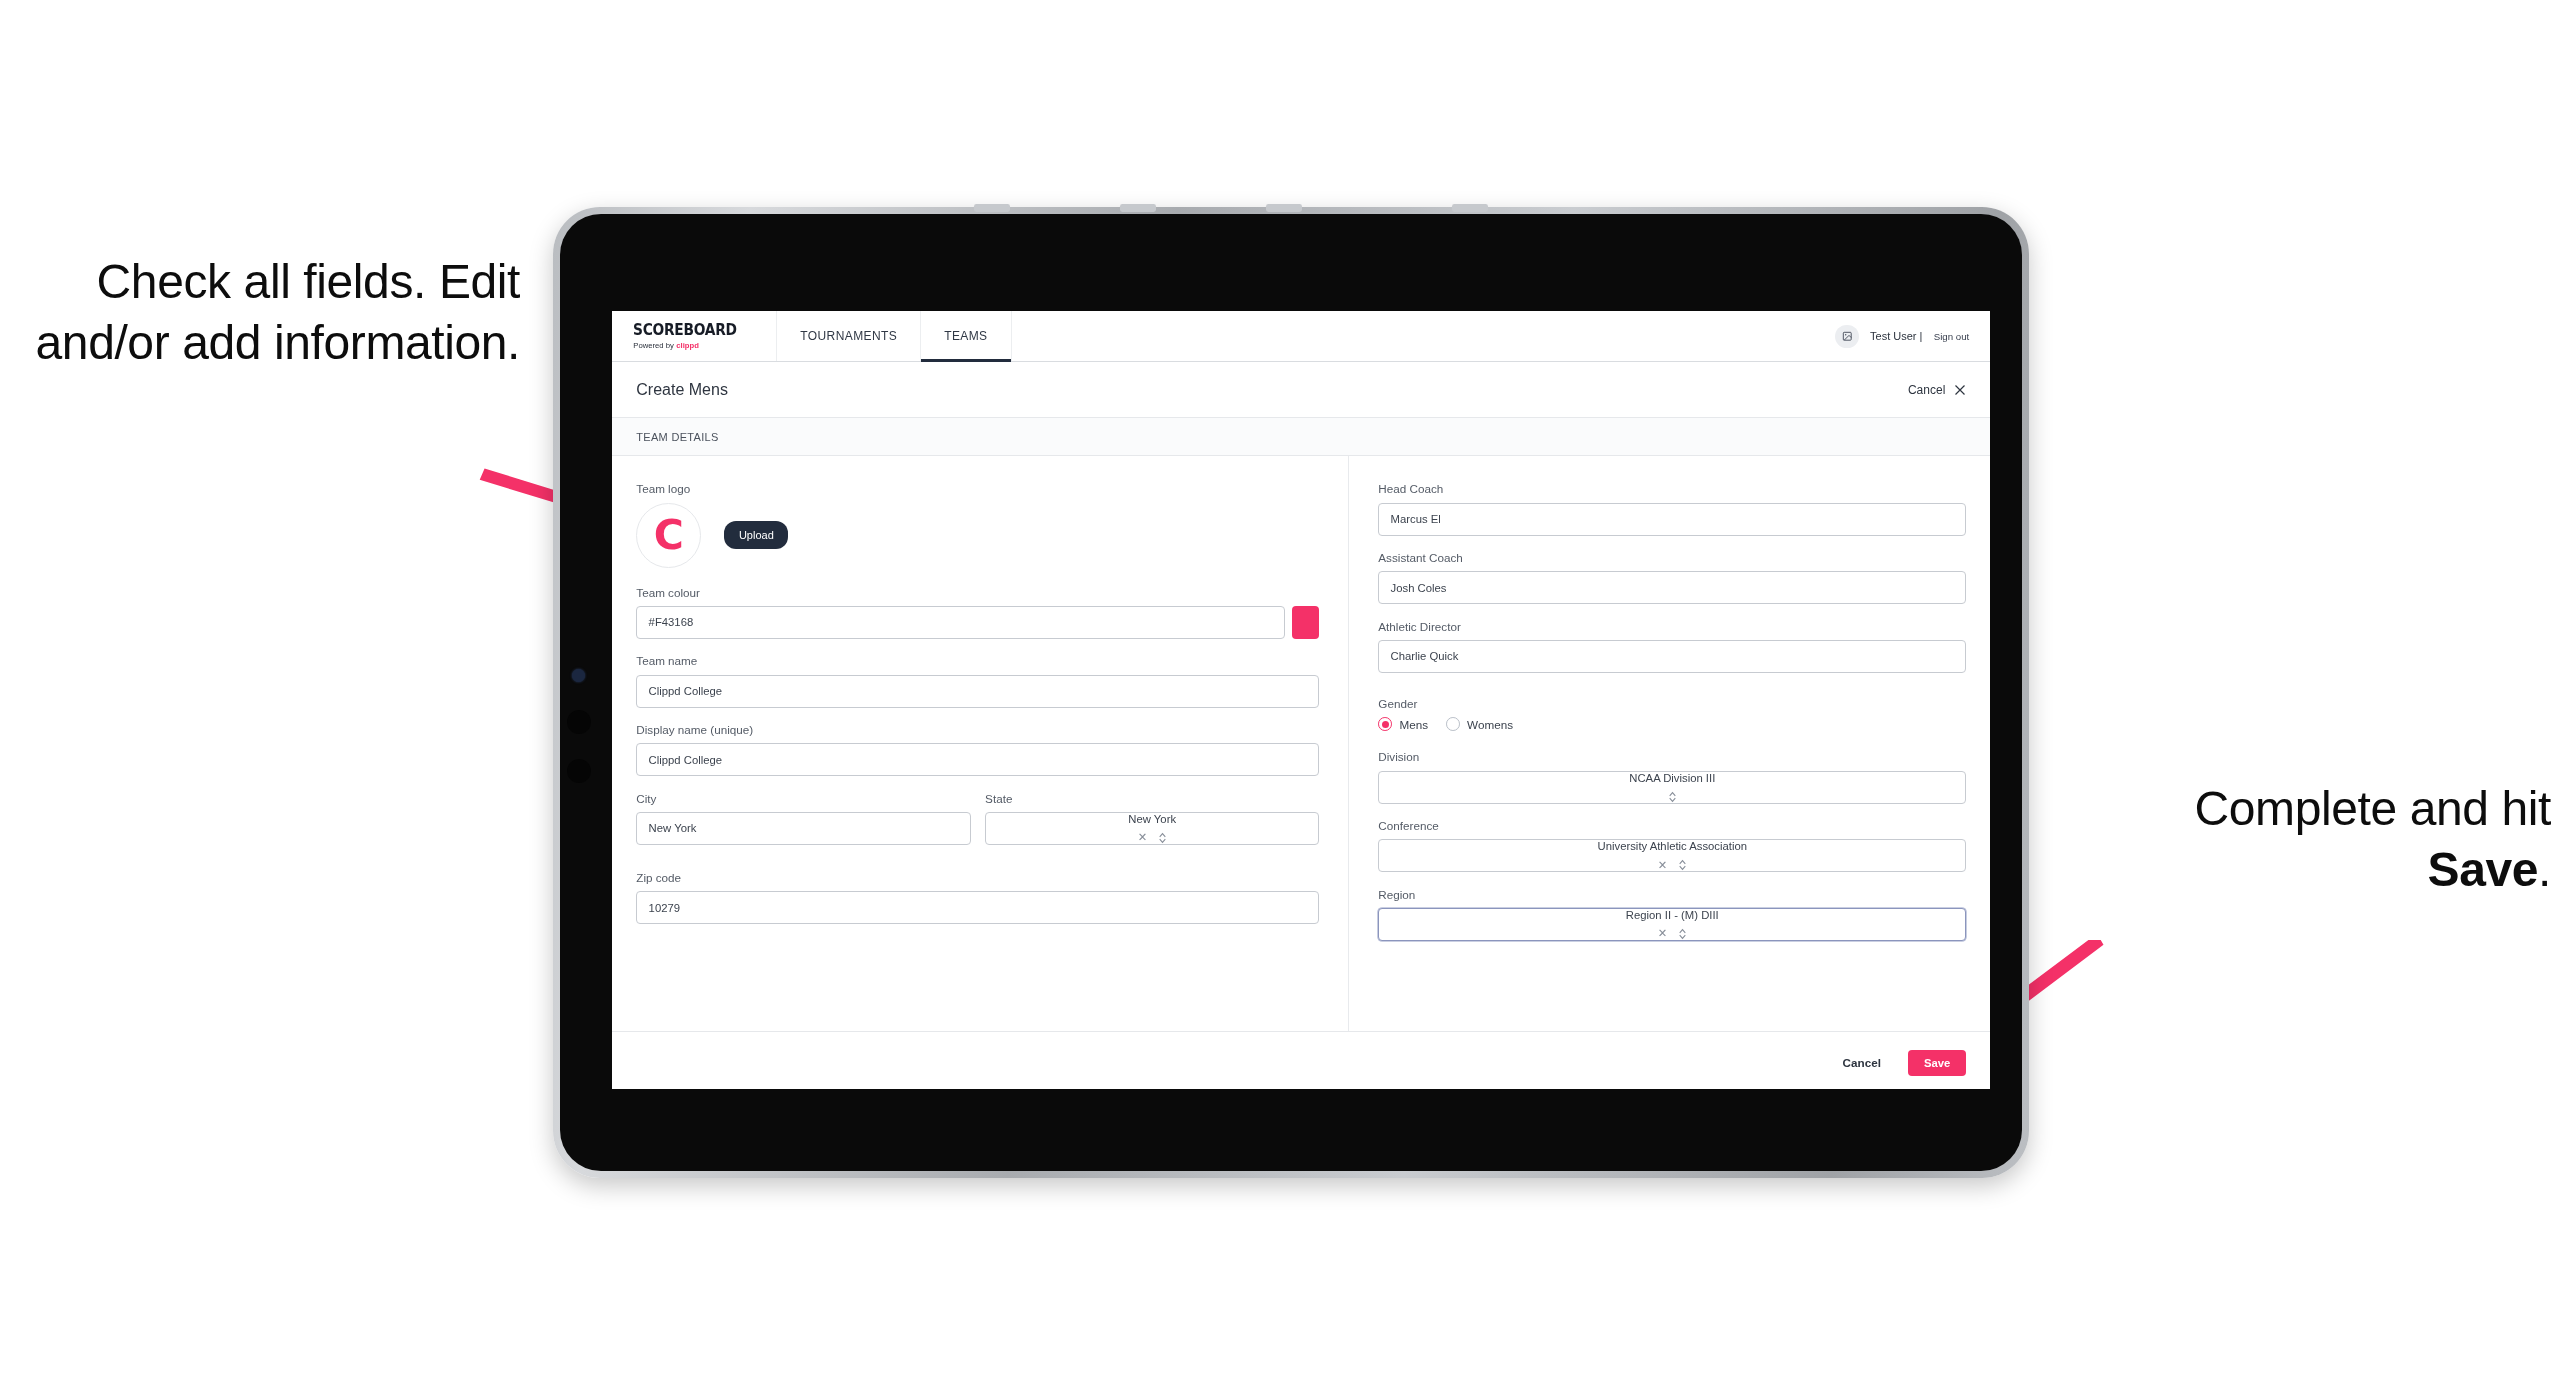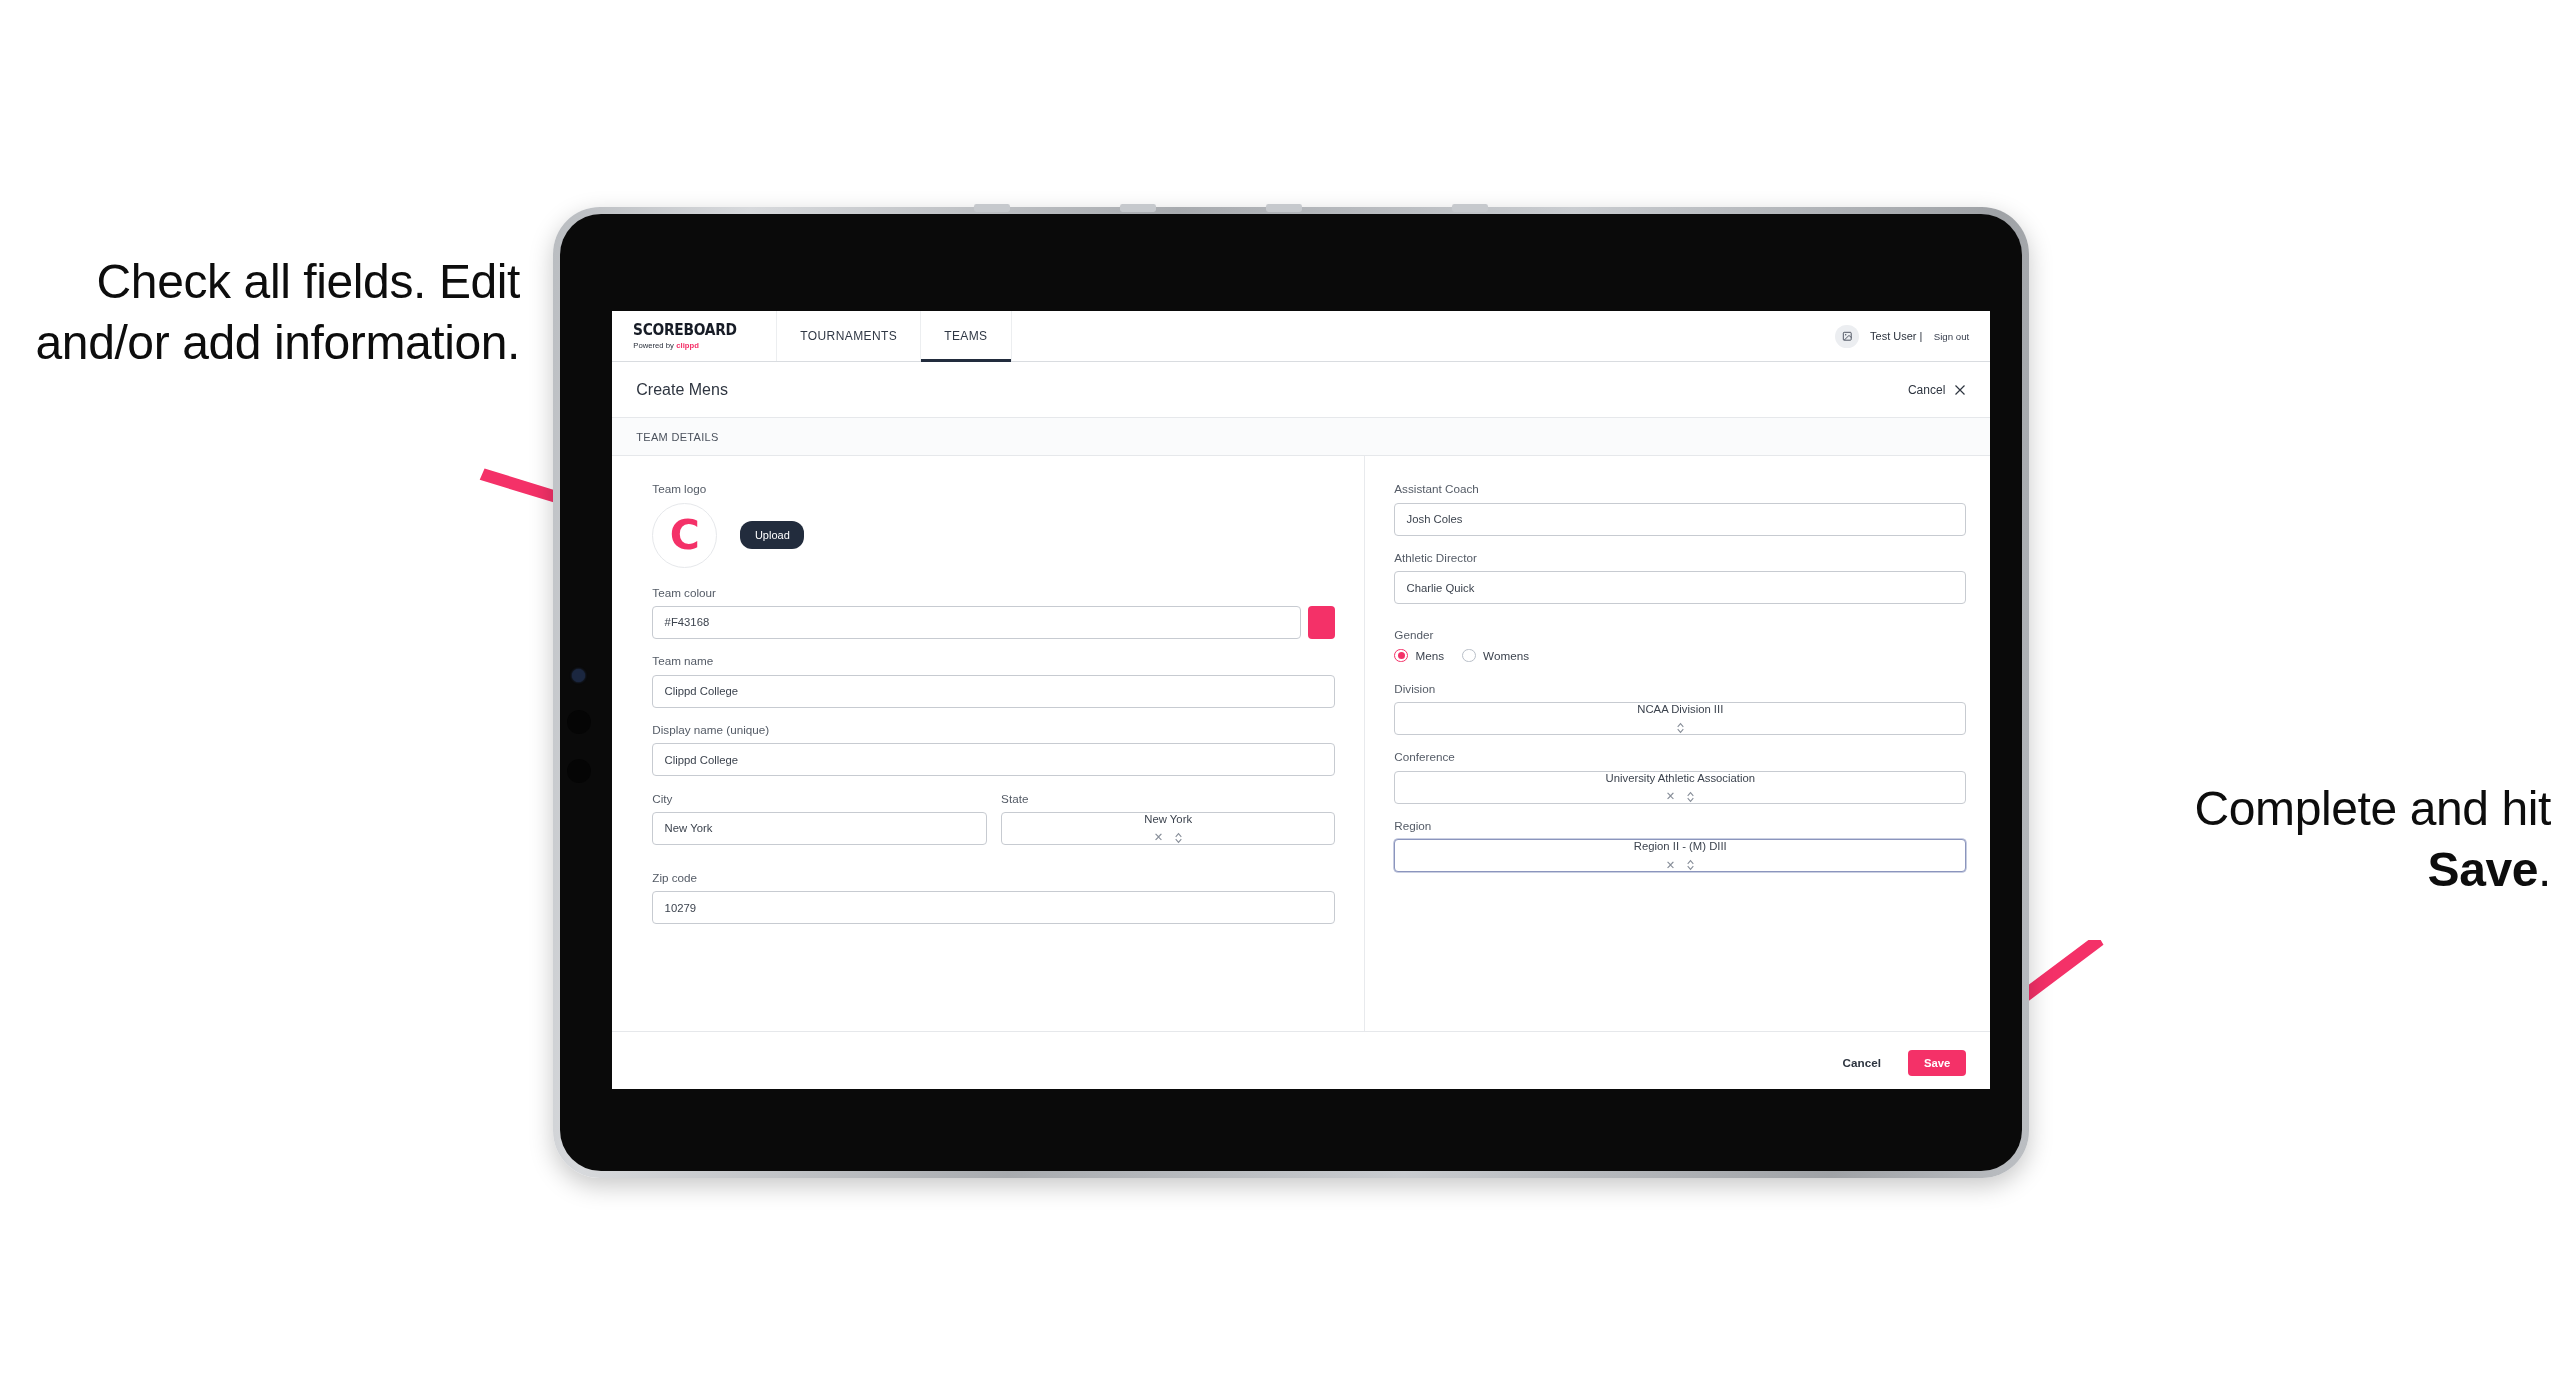--- a/index.html
+++ b/index.html
@@ -119,21 +119,21 @@
 
   
   #section-bar{
     height:37px;display:flex;align-items:center;
     padding:0 24px;background:#fafbfc;
     border-bottom:0.8px solid #e6e8eb;
     font-size:11px;letter-spacing:0.3px;color:#4b525d;
   }
 
   
-  #form-body{display:flex;height:575px;padding-left:16px;}
+  #form-body{display:flex;height:575px;}
   #col-left{width:737px;box-sizing:border-box;padding:26px 29px 0 24px;border-right:0.8px solid #e8eaed;}
   #col-right{flex:1;box-sizing:border-box;padding:26px 24px 0 29px;}
 
   .fld{margin-bottom:15.4px;}
   .lbl{font-size:11.7px;color:#545b66;margin-bottom:7.3px;display:block;}
   .inp{
     box-sizing:border-box;
     width:100%;height:33px;
     border:0.8px solid #c7cbd1;border-radius:4px;
     background:#fff;
@@ -333,20 +333,24 @@
 
           <div class="fld">
             <span class="lbl">Zip code</span>
             <div class="inp">10279</div>
           </div>
 
         </div>
 
         <div id="col-right">
 
+          <div class="fld">
+            <span class="lbl">Head Coach</span>
+            <div class="inp">Marcus El</div>
+          </div>
 
           <div class="fld">
             <span class="lbl">Assistant Coach</span>
             <div class="inp">Josh Coles</div>
           </div>
 
           <div class="fld">
             <span class="lbl">Athletic Director</span>
             <div class="inp">Charlie Quick</div>
           </div>

